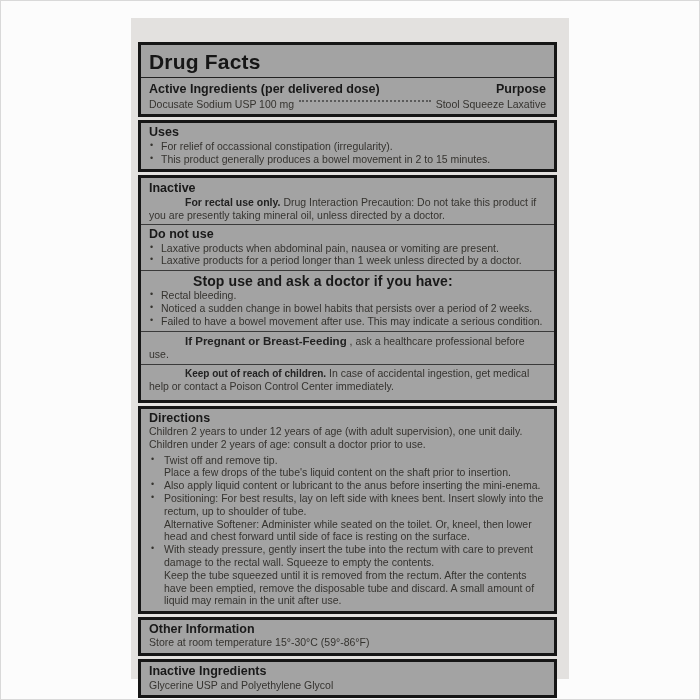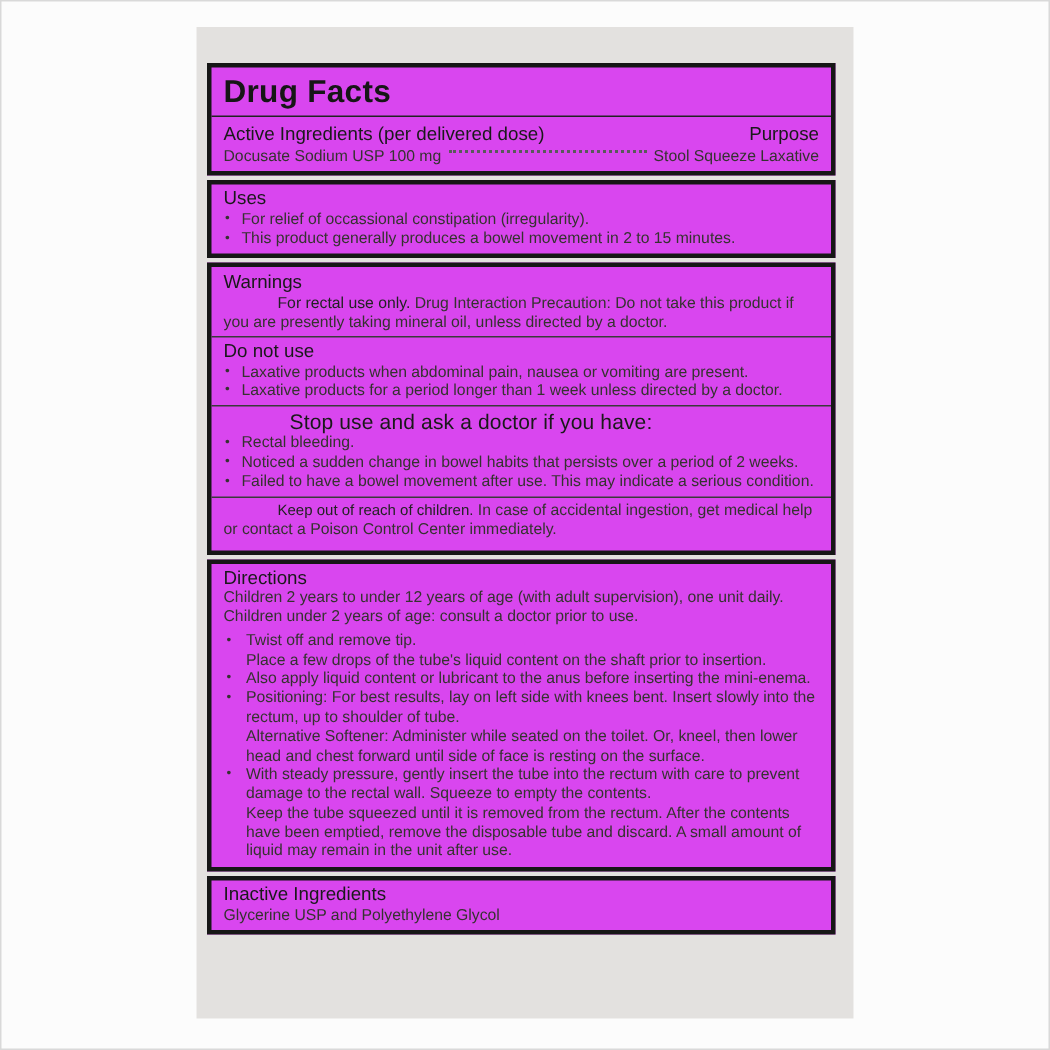--- a/index.html
+++ b/index.html
@@ -18,27 +18,27 @@
   .panel {
     position: absolute;
     left: 130px; top: 17px;
     width: 438px; height: 661px;
     box-sizing: border-box;
     background: #e3e1df;
     padding: 24px 12px 12px 7px;
   }
   .box {
     border: 3.5px solid #161616;
-    background: #d946ef;
+    background: #a3a3a3;
     margin-bottom: 3px;
     padding: 2px 8px 4px 8px;
     color: #35332f;
   }
   .h {
-    font-weight: normal;
+    font-weight: bold;
     font-size: 12.5px;
     line-height: 1.15;
     color: #191919;
   }
   .t { font-size: 10.5px; line-height: 1.22; }
   .df-title {
     font-size: 21px;
     font-weight: bold;
     color: #161616;
     padding: 3px 0 3px 0;
@@ -52,21 +52,21 @@
     border-bottom: 2px dotted #5a5a5a;
     margin: 0 5px;
     transform: translateY(-3px);
   }
   .bullet-row { display: flex; font-size: 10.5px; line-height: 1.22; }
   .blt { flex: none; width: 11px; padding-left: 1px; font-size: 9px; }
   .bt { flex: 1; }
   .sub { padding: 1px 8px 3px 8px; margin: 0 -8px; }
   .sub.rule { border-bottom: 1.3px solid #3a3a3a; margin-bottom: 1px; }
   .stop-h { font-size: 14px; letter-spacing: 0.1px; margin-left: 44px; }
-  .inline-b { font-weight: normal; color: #222; padding-left: 36px; }
+  .inline-b { font-weight: bold; color: #222; padding-left: 36px; }
   .dir-rows { margin-top: 3px; }
   .drow { display: flex; font-size: 10.5px; line-height: 1.22; }
   .drow .blt-col { flex: none; width: 13px; padding-left: 2px; font-size: 9px; }
 </style>
 </head>
 <body>
 
 <div class="page">
   <div class="panel">
 
@@ -91,21 +91,21 @@
         <span class="bt">For relief of occassional constipation (irregularity).</span>
       </div>
       <div class="bullet-row">
         <span class="blt">•</span>
         <span class="bt">This product generally produces a bowel movement in 2 to 15 minutes.</span>
       </div>
     </div>
 
     <div class="box">
       <div class="sub rule">
-        <div class="h">Warnings</div>
+        <div class="h">Inactive</div>
         <div class="t">
           <span class="inline-b">For rectal use only.</span>
           <span>Drug Interaction Precaution: Do not take this product if you are presently taking mineral oil, unless directed by a doctor.</span>
         </div>
       </div>
       <div class="sub rule">
         <div class="h">Do not use</div>
         <div class="bullet-row">
           <span class="blt">•</span>
           <span class="bt">Laxative products when abdominal pain, nausea or vomiting are present.</span>
@@ -122,20 +122,24 @@
           <span class="bt">Rectal bleeding.</span>
         </div>
         <div class="bullet-row">
           <span class="blt">•</span>
           <span class="bt">Noticed a sudden change in bowel habits that persists over a period of 2 weeks.</span>
         </div>
         <div class="bullet-row">
           <span class="blt">•</span>
           <span class="bt">Failed to have a bowel movement after use. This may indicate a serious condition.</span>
         </div>
+      </div>
+      <div class="sub rule t">
+        <span class="inline-b" style="font-size:11.5px">If Pregnant or Breast-Feeding</span>
+        <span>, ask a healthcare professional before use.</span>
       </div>
       <div class="sub t">
         <span class="inline-b" style="font-size:10px">Keep out of reach of children.</span>
         <span>In case of accidental ingestion, get medical help or contact a Poison Control Center immediately.</span>
       </div>
     </div>
 
     <div class="box">
       <div class="h">Directions</div>
       <div class="t">Children 2 years to under 12 years of age (with adult supervision), one unit daily.</div>
@@ -165,20 +169,24 @@
           <span class="blt-col">•</span>
           <span class="bt">With steady pressure, gently insert the tube into the rectum with care to prevent damage to the rectal wall. Squeeze to empty the contents.</span>
         </div>
         <div class="drow">
           <span class="blt-col"></span>
           <span class="bt">Keep the tube squeezed until it is removed from the rectum. After the contents have been emptied, remove the disposable tube and discard. A small amount of liquid may remain in the unit after use.</span>
         </div>
       </div>
     </div>
 
+    <div class="box">
+      <div class="h">Other Information</div>
+      <div class="t">Store at room temperature 15°-30°C (59°-86°F)</div>
+    </div>
 
     <div class="box">
       <div class="h">Inactive Ingredients</div>
       <div class="t">Glycerine USP and Polyethylene Glycol</div>
     </div>
 
   </div>
 </div>
 
 </body></html>

